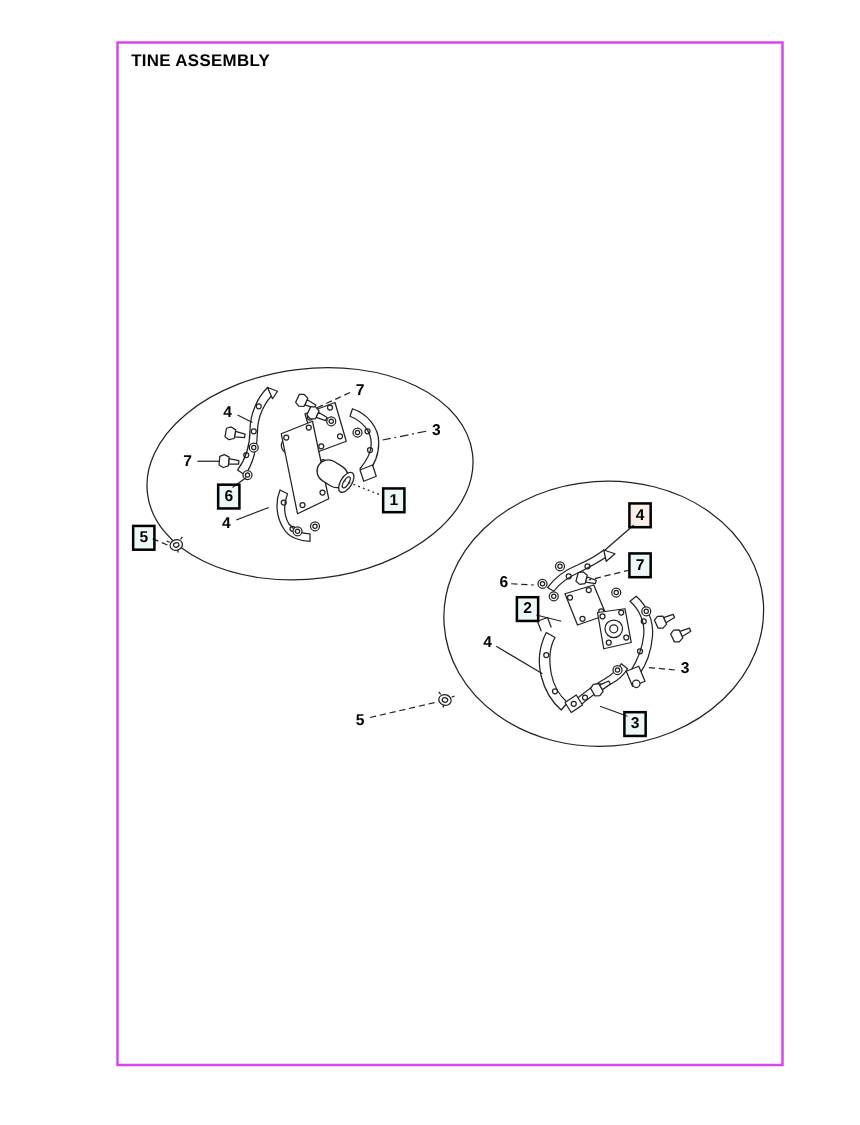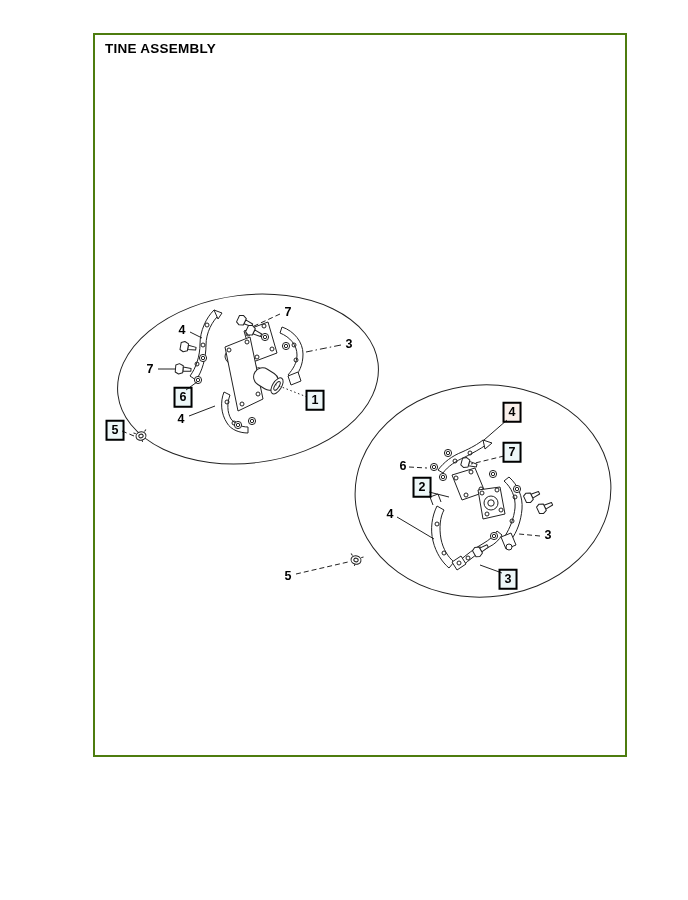--- a/index.html
+++ b/index.html
@@ -1,19 +1,19 @@
 <!DOCTYPE html>
 <html style="--c-teal: #74c0ca; --c-orange: #dd9b7c; --c-ink: #222222;"><head>
 <meta charset="utf-8">
 <style>
   html,body{margin:0;padding:0;background:#fff;}
   .page{position:relative;width:688px;height:900px;background:#fff;overflow:hidden;
         font-family:"Liberation Sans",sans-serif;color:#000;}
-  .frame{position:absolute;left:93px;top:33px;width:534px;height:724px;
-         box-sizing:border-box;border:2px solid #4d7c0f;background:#fff;}
+  .frame{position:absolute;left:93px;top:33px;width:534px;height:820px;
+         box-sizing:border-box;border:2px solid #d946ef;background:#fff;}
   .title{position:absolute;left:10px;top:6px;font-weight:bold;font-size:13.5px;
          letter-spacing:.25px;white-space:nowrap;}
   .art{position:absolute;left:0;top:0;}
   .ln{fill:none;stroke:var(--c-ink,#222);stroke-width:1;}
   .pc{fill:#fff;stroke:var(--c-ink,#222);stroke-width:1;stroke-linejoin:round;}
   .dash{stroke-dasharray:5 3;}
   .dot{stroke-dasharray:1.5 2.6;}
   .dashdot{stroke-dasharray:7 3 1.5 3;}
   .callout{position:absolute;transform:translate(-50%,-50%);font-weight:bold;
            font-size:12.5px;line-height:1;padding:1px 2px;background:transparent;}

